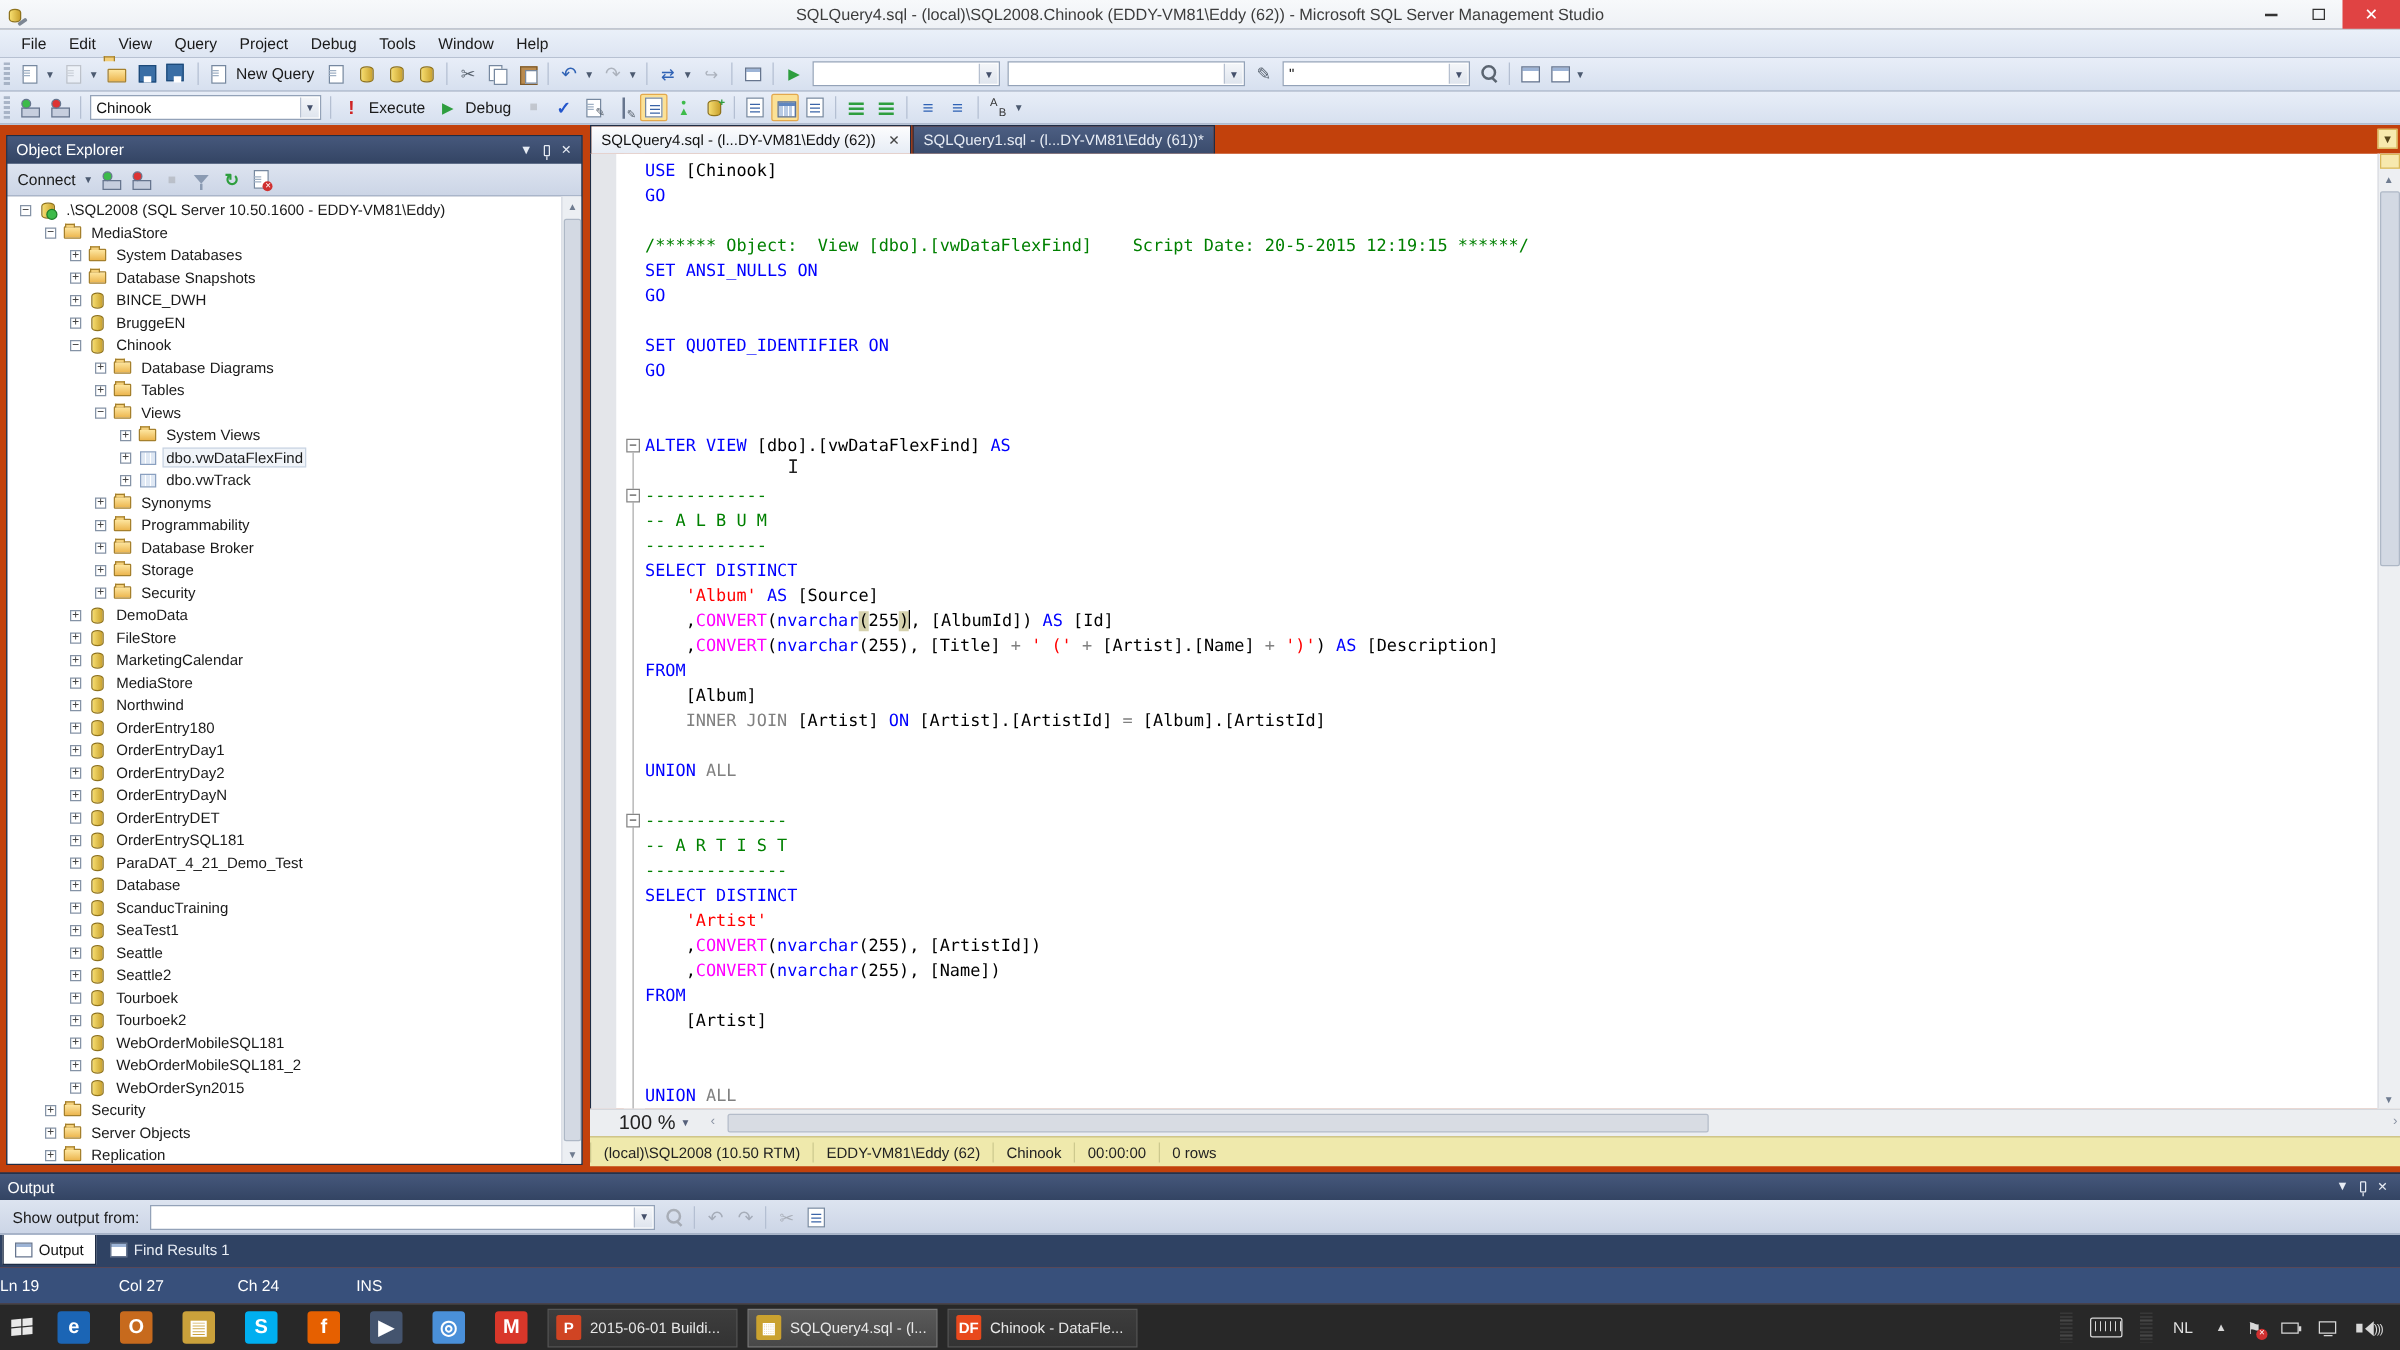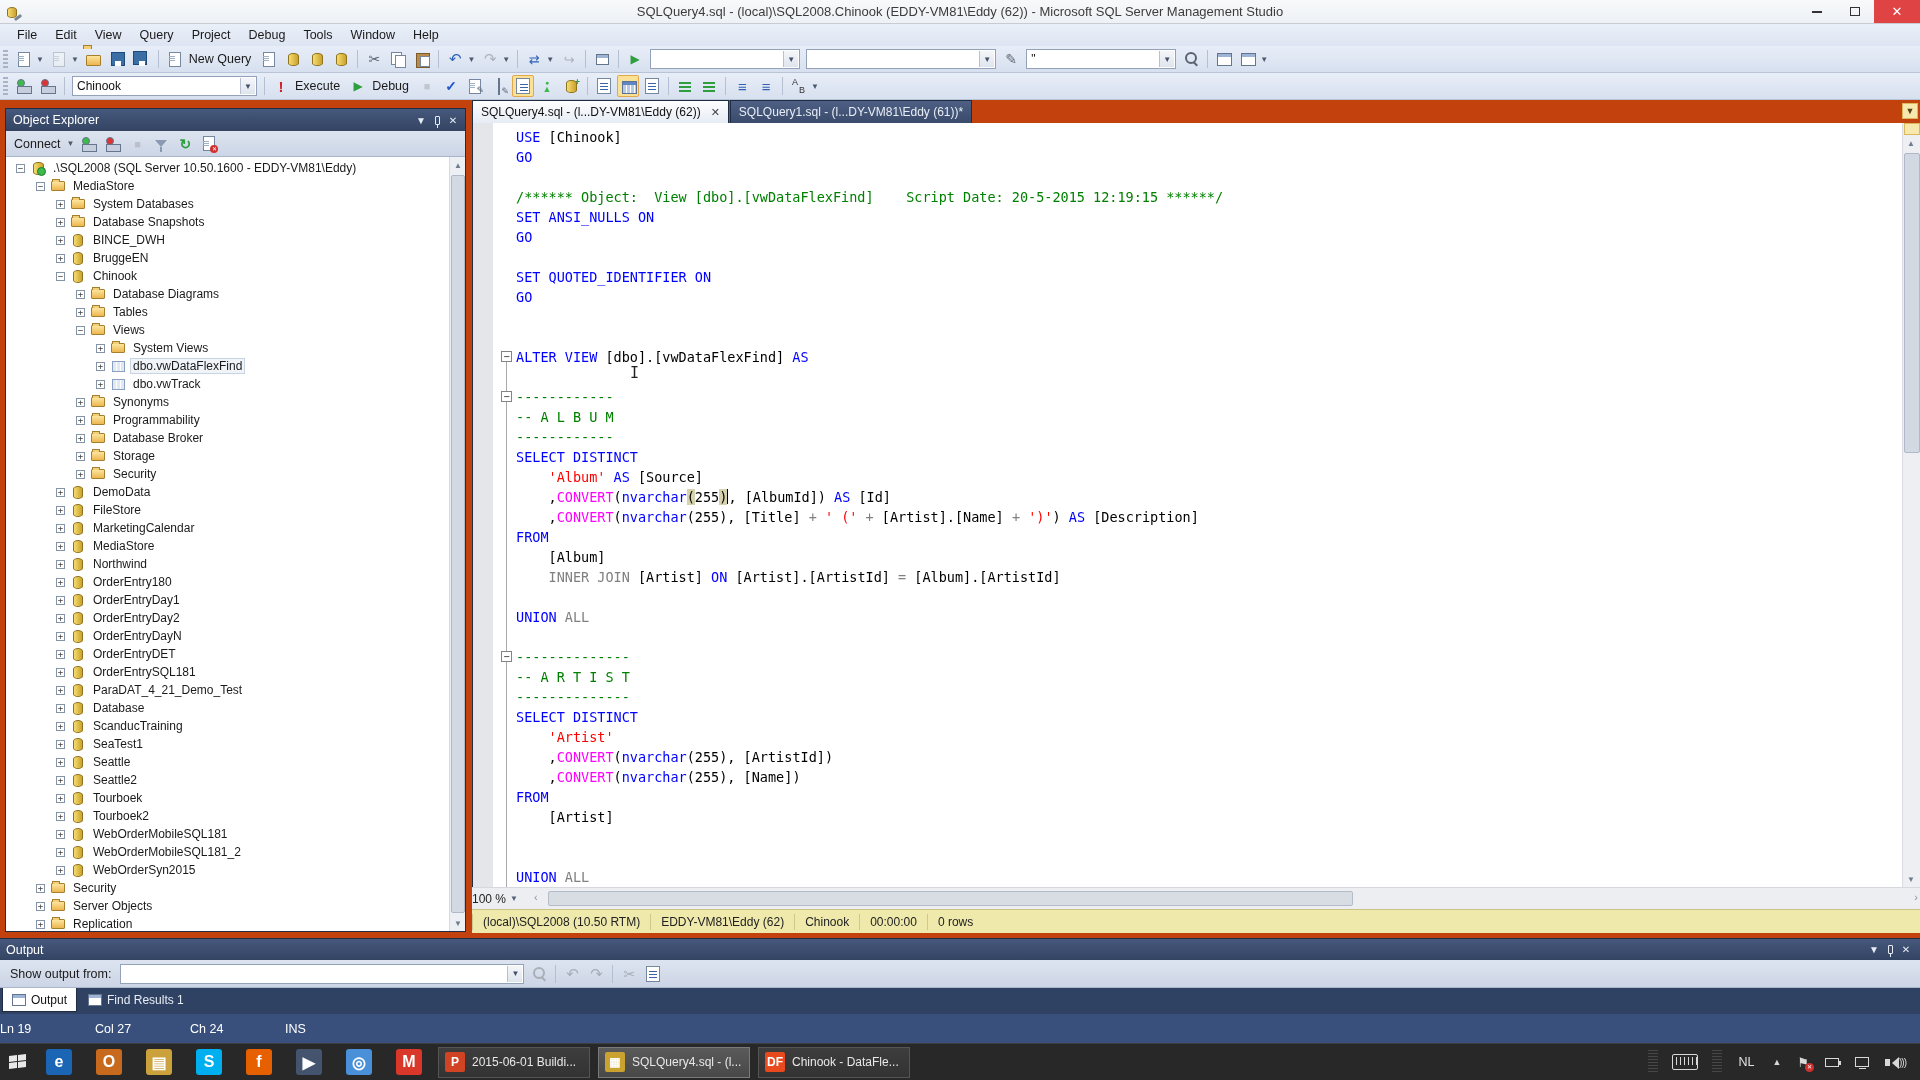--- a/index.html
+++ b/index.html
@@ -125,21 +125,21 @@
   .k { color:#0000ff; } .g { color:#008000; } .s { color:#ff0000; } .f { color:#ff00ff; }
   .o { color:#808080; } .d { color:#000; }
   .hp { background:#d6d2ae; color:#000; }
   .cursor { display:inline-block; width:1px; height:15px; background:#000; vertical-align:-2px; }
   .foldbox { position:absolute; width:11px; height:11px; border:1px solid #848484; background:#fff; color:#333; font-size:10px; line-height:9px; text-align:center; font-family:"DejaVu Sans Mono",monospace; left:2px; }
   #foldline { position:absolute; left:7px; width:1px; background:#aaa; }
   #ed-vscroll { position:absolute; right:0; top:23px; width:18px; height:764px; background:#edeff2; border-left:1px solid #d9dce1; }
   #ed-vscroll .mark { position:absolute; top:0; left:1px; width:16px; height:12px; background:#f7e9ae; border:1px solid #d9b95c; }
   #ed-thumb { position:absolute; left:1px; width:16px; top:30px; height:300px; background:#d3d9e3; border:1px solid #aeb8c6; border-radius:2px; }
   #zoomrow { position:absolute; left:0; top:787px; width:1448px; height:22px; background:#eceef1; border-top:1px solid #d5d8dd; display:flex; align-items:center; }
-  #zoom-val { font-size:12px; color:#222; padding:0 4px 0 0; }
+  #zoom-val { font-size:16px; color:#222; padding:0 4px 0 23px; }
   #zoom-dd { font-size:8px; color:#55607a; width:14px; }
   #hscroll { flex:1; height:100%; position:relative; margin-left:8px; }
   #hscroll .larr,#hscroll .rarr { position:absolute; top:3px; color:#8a93a3; font-size:11px; }
   #hscroll .larr { left:2px; } #hscroll .rarr { right:2px; }
   #h-thumb { position:absolute; left:16px; top:3px; width:58%; height:15px; background:#d8dce3; border:1px solid #b4bcc9; border-radius:2px; }
   #connbar { position:absolute; left:0; top:809px; width:1448px; height:24px; background:#efe9ac; border-top:1px solid #c9c386; display:flex; align-items:center; font-size:12px; color:#222; }
   #connbar .seg { padding:0 10px; border-left:1px solid #cdc98e; height:16px; display:flex; align-items:center; }
   #connbar .left { flex:1; display:flex; align-items:center; padding-left:4px; }
   #conn-ico { width:14px; height:12px; position:relative; margin:0 5px 0 2px; }
   #conn-ico:before { content:""; position:absolute; inset:0 0 4px 0; background:#c6cede; border:1px solid #66758e; }

